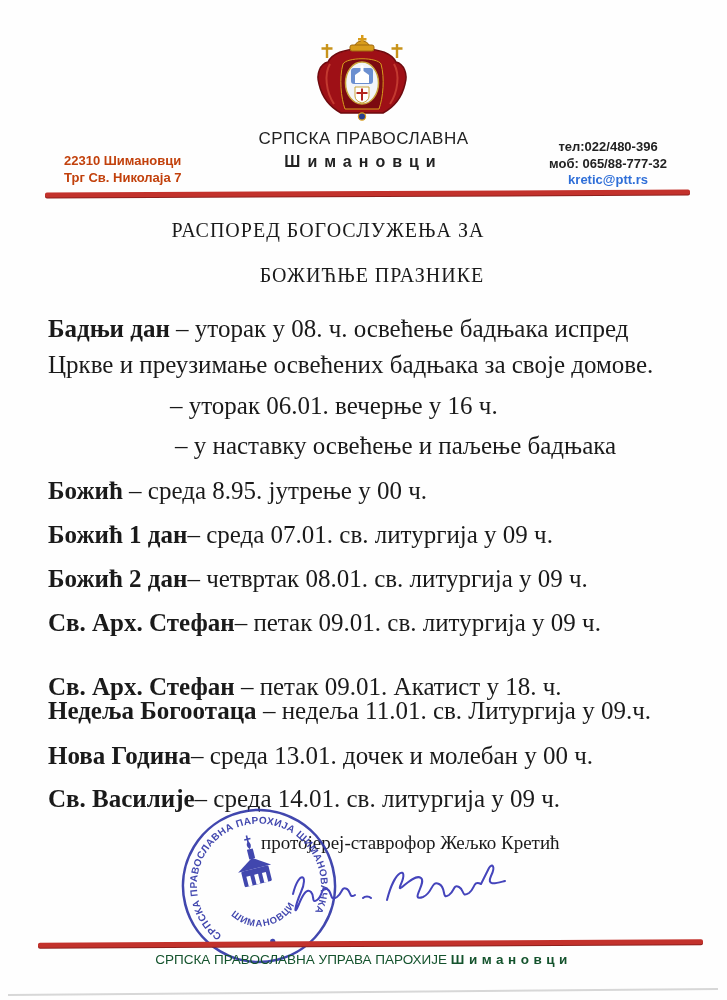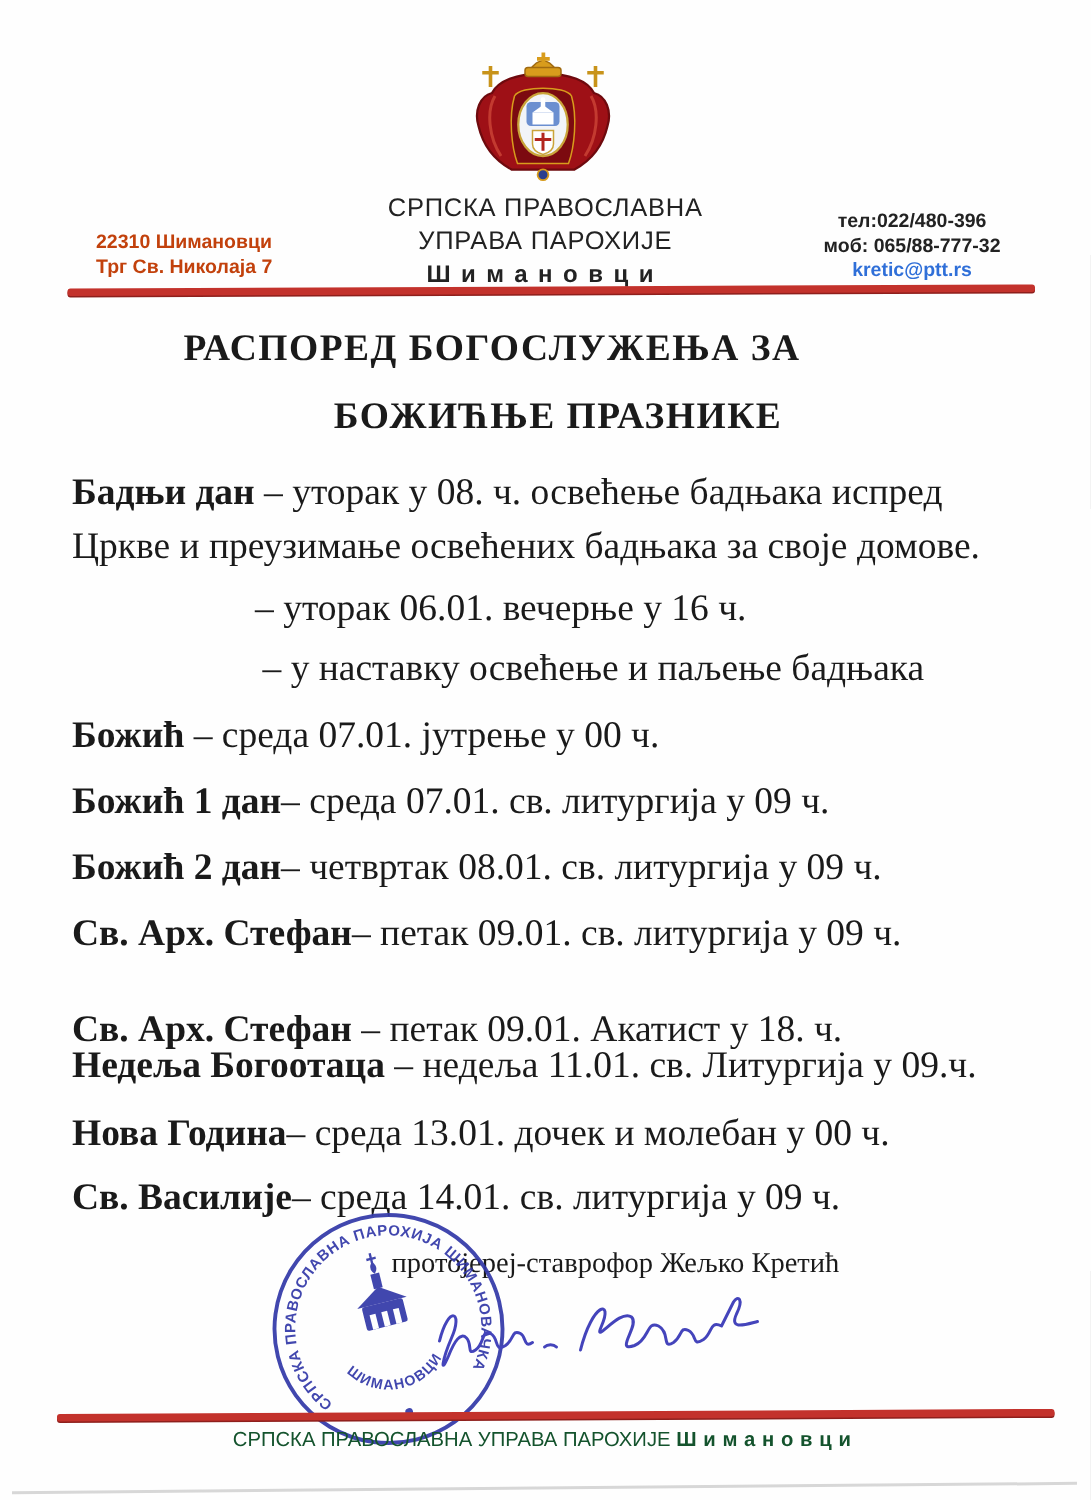--- a/index.html
+++ b/index.html
@@ -27,21 +27,21 @@
     font-family:"Liberation Sans", sans-serif; font-weight:bold;
     font-size:13px; line-height:16.5px; color:#222;
   }
   .contact-email { color:#2f6fd8; }
   .rule { position:absolute; height:5px; background:#c3322c; border-radius:2px;
           box-shadow:0 1px 0 #8e1f1c; }
   .rule-top { left:45px; top:191px; width:645px; transform:rotate(-0.25deg); }
   .rule-bottom { left:38px; top:941px; width:665px; transform:rotate(-0.3deg); }
   
   .doc-title { position:absolute; left:0; width:656px; text-align:center;
-               font-weight:bold; font-size:25px; letter-spacing:1px; }
+               font-weight:normal; font-size:20px; letter-spacing:1px; }
   .doc-title.t1 { top:219px; }
   .doc-title.t2 { top:264px;margin-left:44px; }
   
   .row { position:absolute; left:48px; width:660px; font-size:25px; line-height:36px; }
   .row .lead { font-weight:bold; }
   .r0 { top:311px; width:648px; }
   .r1 { top:388px; left:170px; }
   .r2 { top:428px; left:175px; }
   .r3 { top:473px; }
   .r4 { top:517px; }
@@ -98,21 +98,20 @@
     </g>
 
     <path d="M45,53 h14 v9 q0,5 -7,7 q-7,-2 -7,-7 z" fill="#ffffff" stroke="#caa43a" stroke-width="1"></path>
     <path d="M52,54.5 v12 M46.5,59 h11" stroke="#b3261e" stroke-width="2" fill="none"></path>
 
     <circle cx="52" cy="82.5" r="3.6" fill="#2b3f8f" stroke="#d89c1c" stroke-width="1.2"></circle>
   </svg>
 
   <div class="org-block">
     <div class="org-line">СРПСКА ПРАВОСЛАВНА</div>
-    <div class="org-line">УПРАВА ПАРОХИЈЕ</div>
     <div class="org-place">Шимановци</div>
   </div>
 
   <div class="address-block">
     <div>22310 Шимановци</div>
     <div>Трг Св. Николаја 7</div>
   </div>
 
   <div class="contact-block">
     <div>тел:022/480-396</div>
@@ -128,21 +127,21 @@
   <div class="row r0">
     <span class="lead">Бадњи дан</span><span> – уторак у 08. ч. освећење бадњака испред Цркве и преузимање освећених бадњака за своје домове.</span>
   </div>
   <div class="row r1">
     <span>– уторак 06.01. вечерње у 16 ч.</span>
   </div>
   <div class="row r2">
     <span>– у наставку освећење и паљење бадњака</span>
   </div>
   <div class="row r3">
-    <span class="lead">Божић</span><span> – среда 07.01. јутрење у 00 ч.</span>
+    <span class="lead">Божић</span><span> – среда 8.95. јутрење у 00 ч.</span>
   </div>
   <div class="row r4">
     <span class="lead">Божић 1 дан</span><span>– среда 07.01. св. литургија у 09 ч.</span>
   </div>
   <div class="row r5">
     <span class="lead">Божић 2 дан</span><span>– четвртак 08.01. св. литургија у 09 ч.</span>
   </div>
   <div class="row r6">
     <span class="lead">Св. Арх. Стефан</span><span>– петак 09.01. св. литургија у 09 ч.</span>
   </div>

